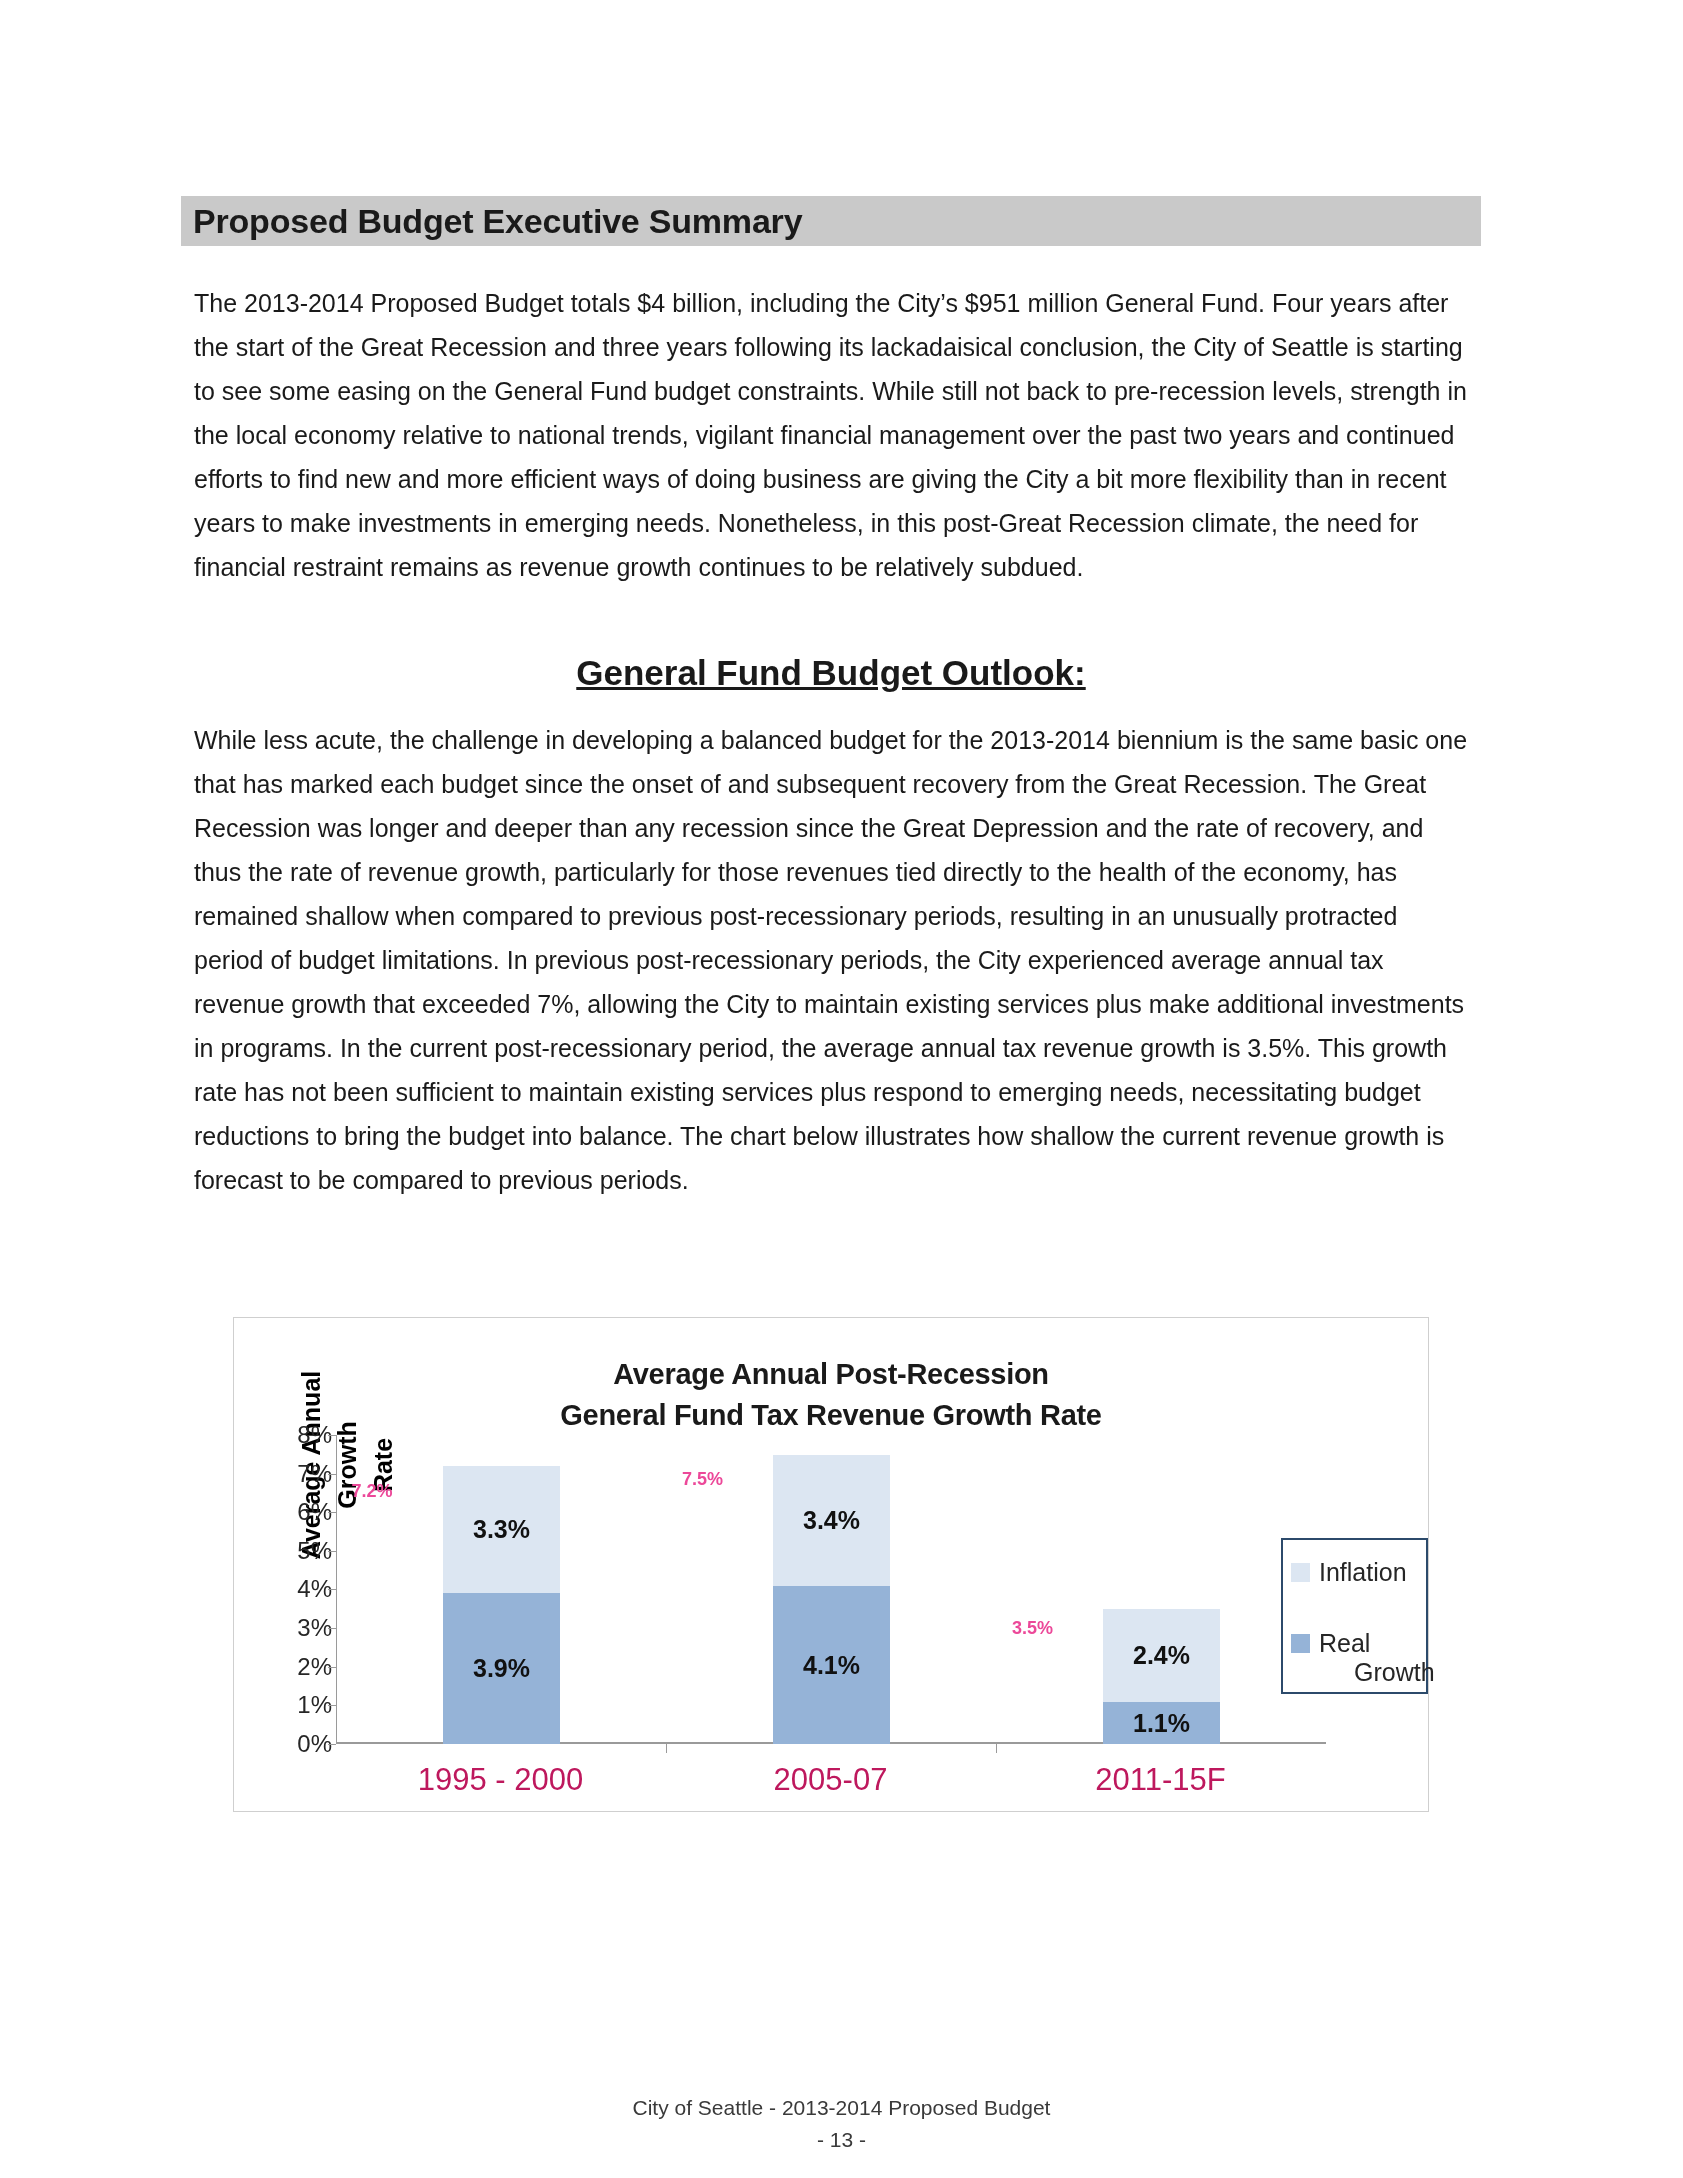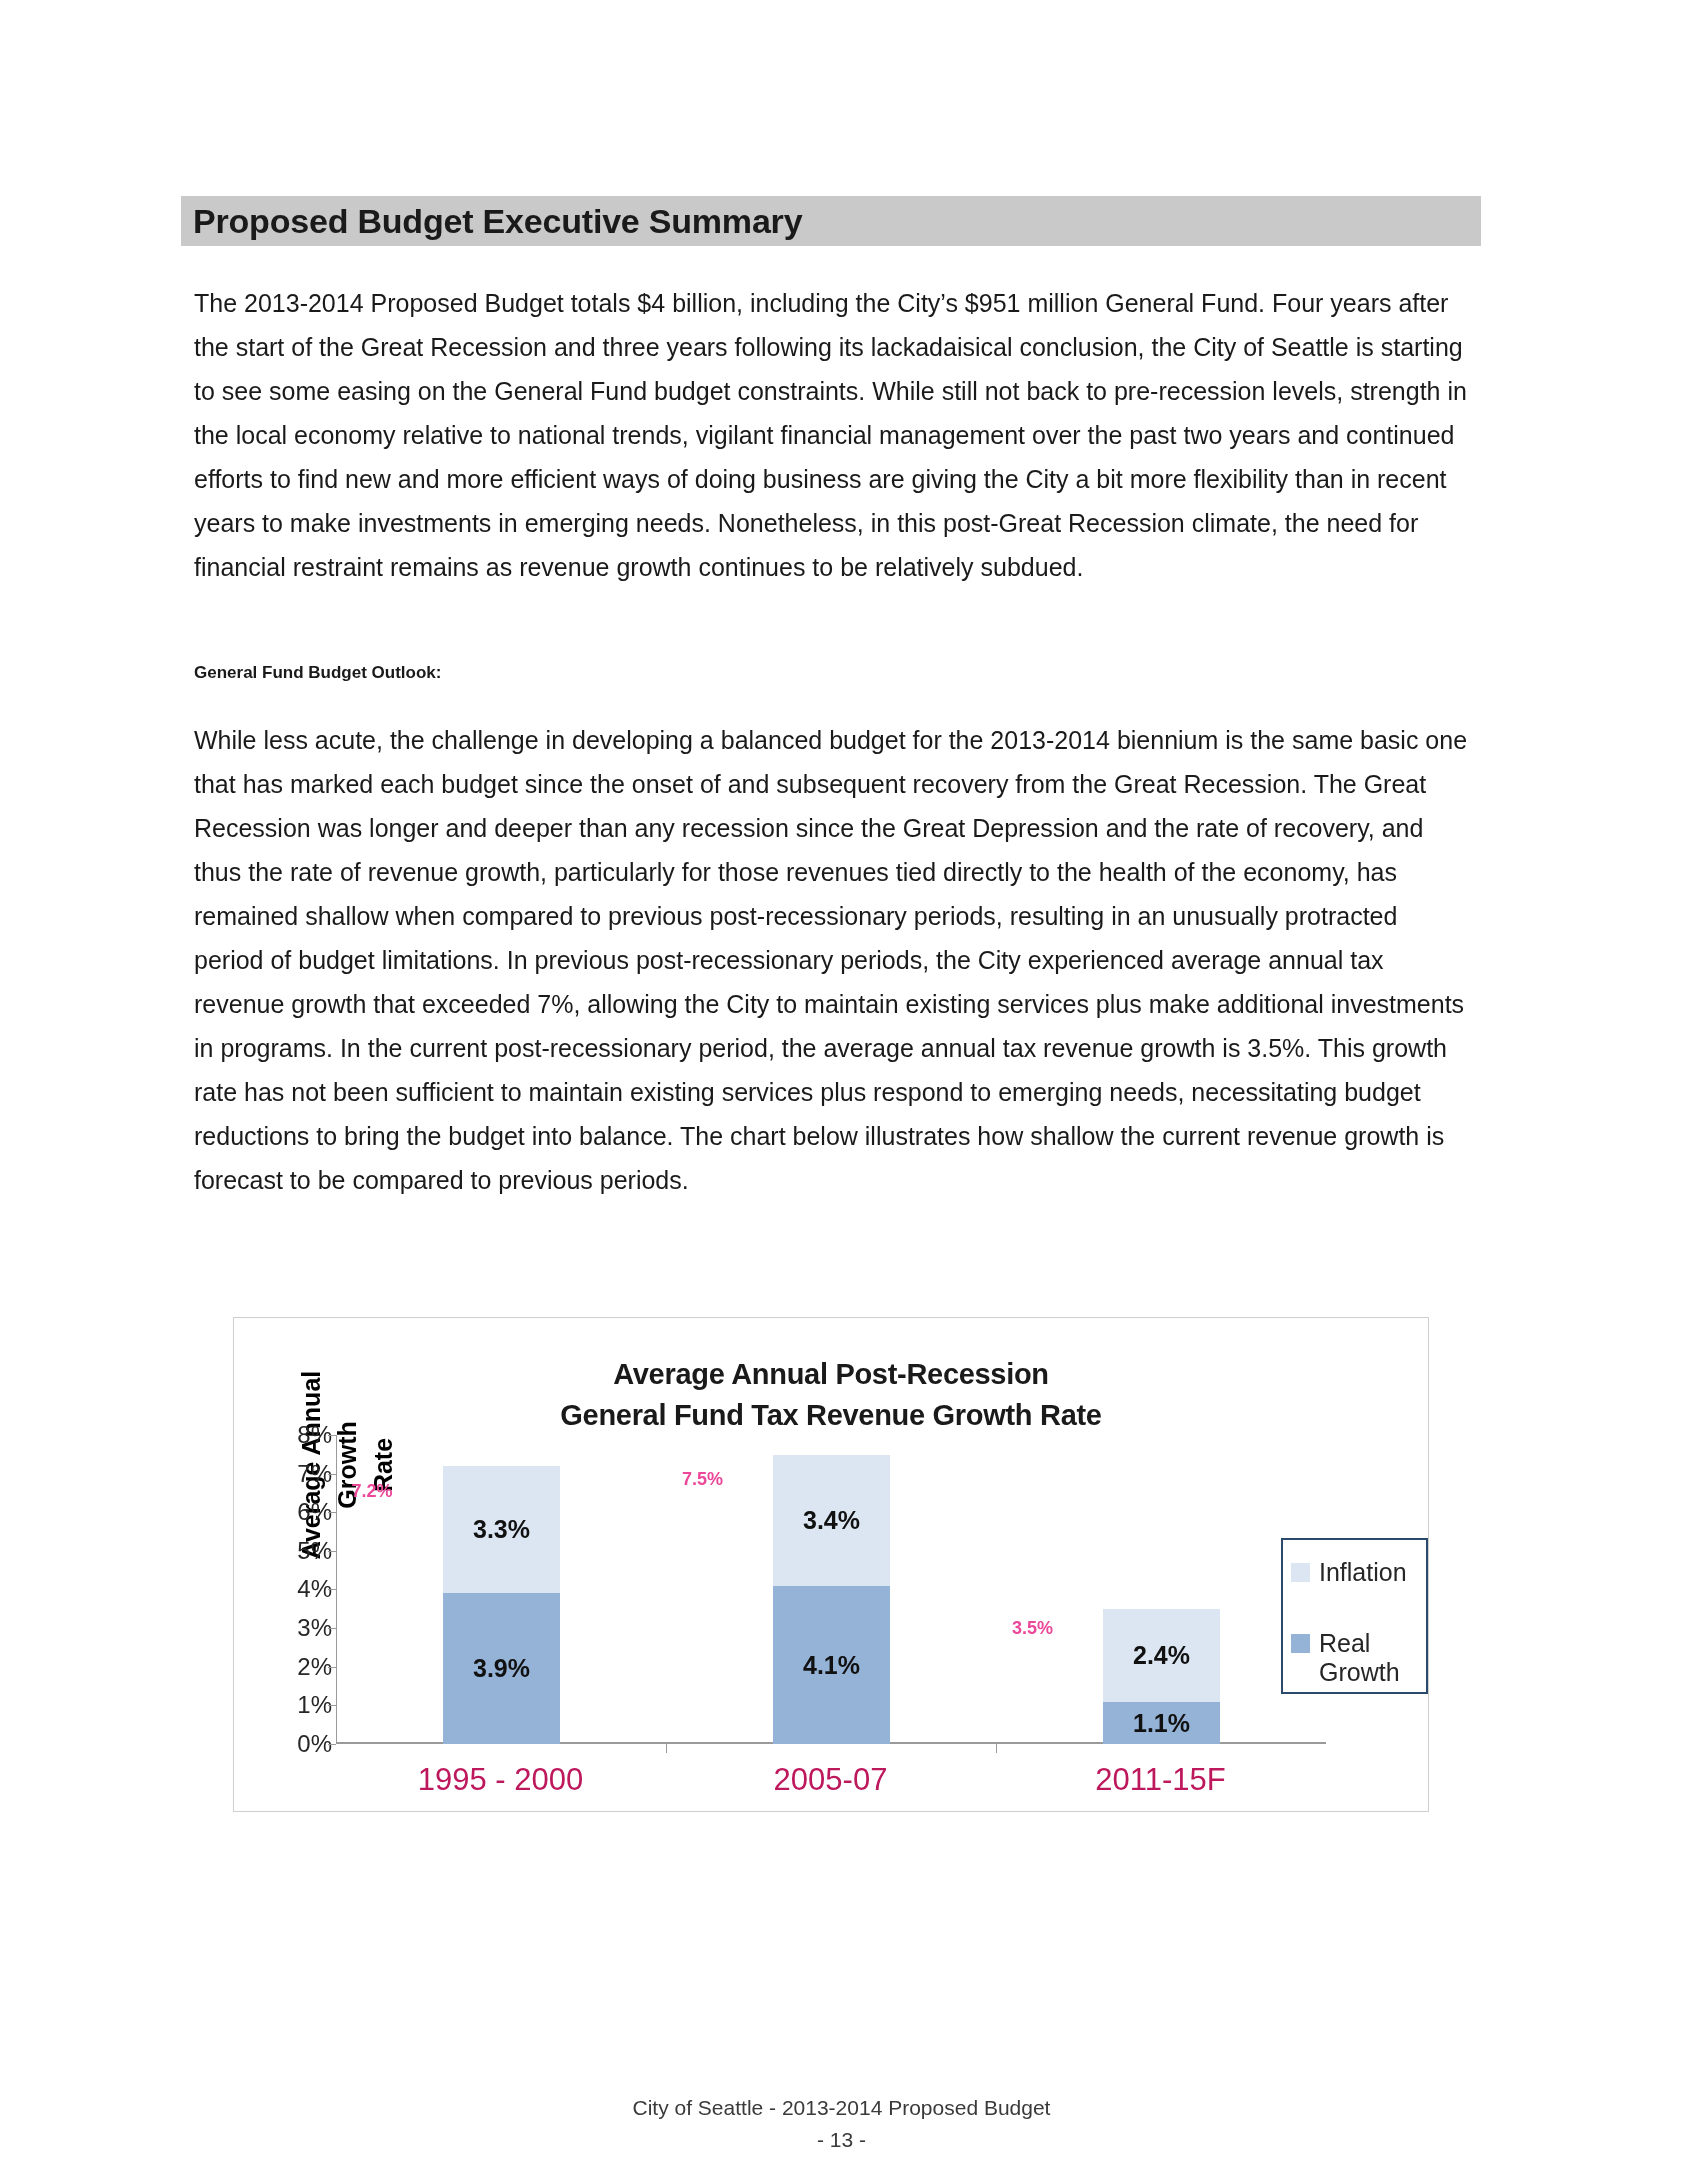--- a/index.html
+++ b/index.html
@@ -55,24 +55,26 @@
     text-align: left;
   }
   #para-1 { top: 281px; }
   #para-2 { top: 718px; }
 
   .subheading {
     position: absolute;
     left: 194px;
     top: 653px;
     width: 1274px;
-    font-size: 17px;
+    text-align: center;
+    font-size: 35px;
     font-weight: bold;
     color: #1a1a1a;
     line-height: 40px;
+    text-decoration: underline;
   }
 
   
   .chart-frame {
     position: absolute;
     left: 233px;
     top: 1317px;
     width: 1196px;
     height: 495px;
     border: 1px solid #cfcfcf;
@@ -327,21 +329,21 @@
       </div>
 
     <div class="legend" id="chart-legend">
 
     <div class="legend-item first">
           <span class="legend-swatch" style="background: rgb(220, 230, 242);"></span>
           <span class="legend-text">Inflation</span>
         </div>
         <div class="legend-item second">
           <span class="legend-swatch" style="background: rgb(149, 179, 215);"></span>
-          <span class="legend-text"><span>Real</span><span style="display: block;">Growth</span></span>
+          <span class="legend-text"><span>Real</span><span style="display: block; margin-left: 35px;">Growth</span></span>
         </div>
       </div>
   </div>
 
   <div class="footer">
     <span>City of Seattle - 2013-2014 Proposed Budget</span>
     <span class="pagenum">- 13 -</span>
   </div>
 
 </div>

